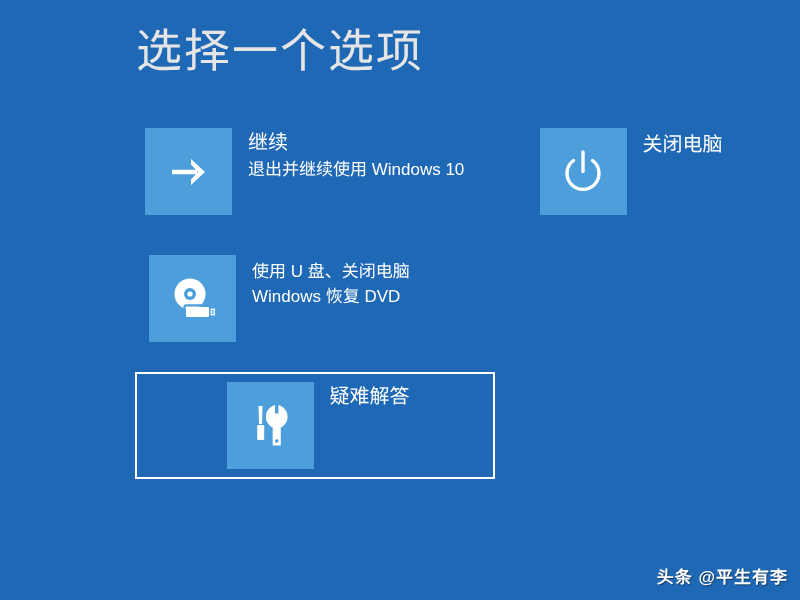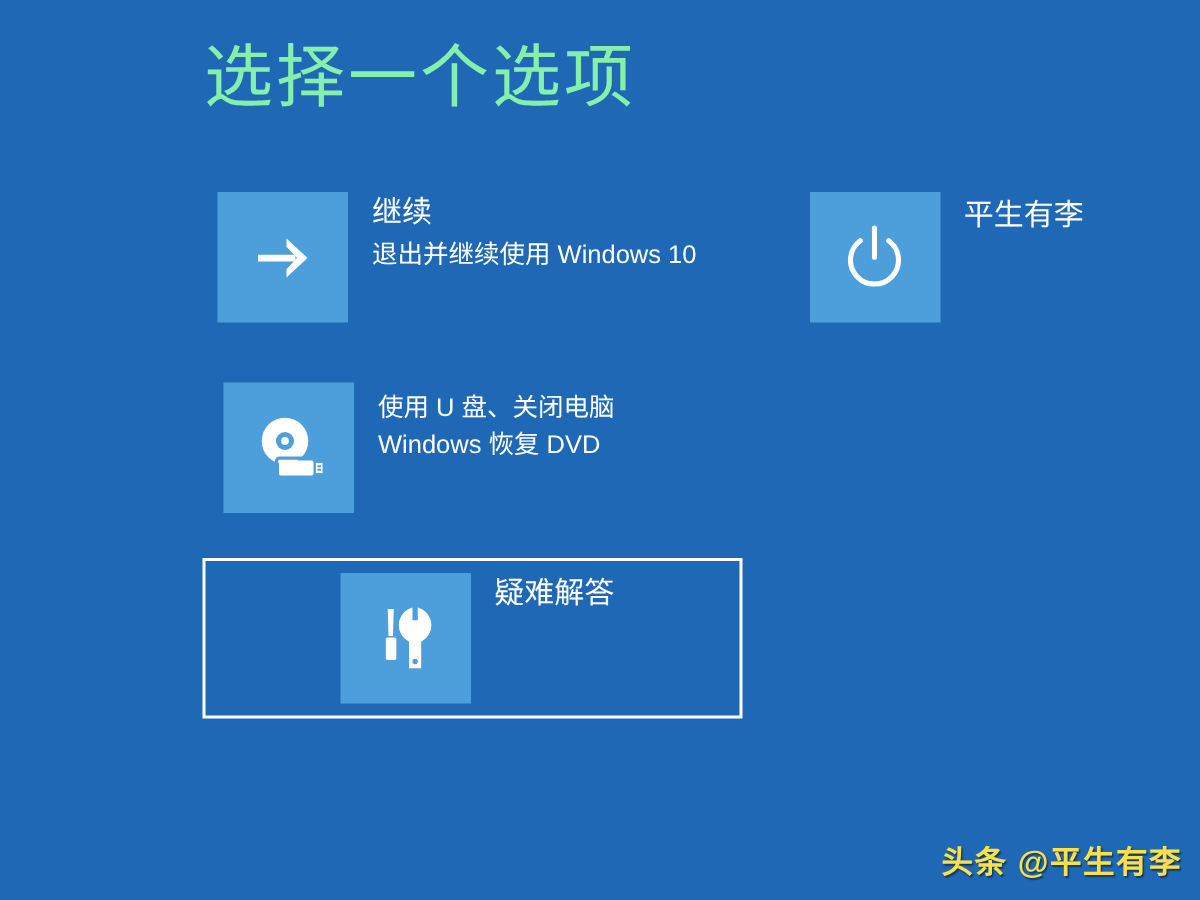--- a/index.html
+++ b/index.html
@@ -24,21 +24,21 @@
     box-sizing: border-box;
   }
 
   
   .page-title {
     position: absolute;
     left: 136px;
     top: 25px;
     font-size: 46px;
     font-weight: 300;
-    color: #86efac;
+    color: #e5e5e5;
     letter-spacing: 2px;
     line-height: 1.15;
     white-space: nowrap;
   }
 
   
   .col-left {
     position: absolute;
     left: 135px;
     top: 118px;
@@ -114,23 +114,23 @@
   
   .icon-svg {
     display: block;
   }
 
   
   .watermark {
     position: absolute;
     right: 12px;
     bottom: 12px;
-    font-size: 21px;
+    font-size: 17px;
     font-weight: bold;
-    color: #fde047;
+    color: #ffffff;
     letter-spacing: 1px;
     text-shadow: 1px 1px 1px rgba(0,0,0,0.45);
     white-space: nowrap;
   }
 </style>
 </head>
 <body>
 
 <div class="screen">
 
@@ -206,21 +206,21 @@
     <div class="option">
       <div class="option-tile">
         <span>
           <svg class="icon-svg" width="50" height="50" viewBox="0 0 50 50" aria-hidden="true">
             <path d="M15.5 13.5 A16 16 0 1 0 34.5 13.5" stroke="#ffffff" stroke-width="3.4" fill="none" stroke-linecap="round"></path>
             <path d="M25 5 L25 24.5" stroke="#ffffff" stroke-width="3.4" fill="none" stroke-linecap="round"></path>
           </svg>
         </span>
       </div>
       <div class="option-text">
-        <div class="option-title">平生有李</div>
+        <div class="option-title">关闭电脑</div>
       </div>
     </div>
 
   </div>
 
   <div class="watermark">头条 @平生有李</div>
 
 </div>
 
 </body></html>

